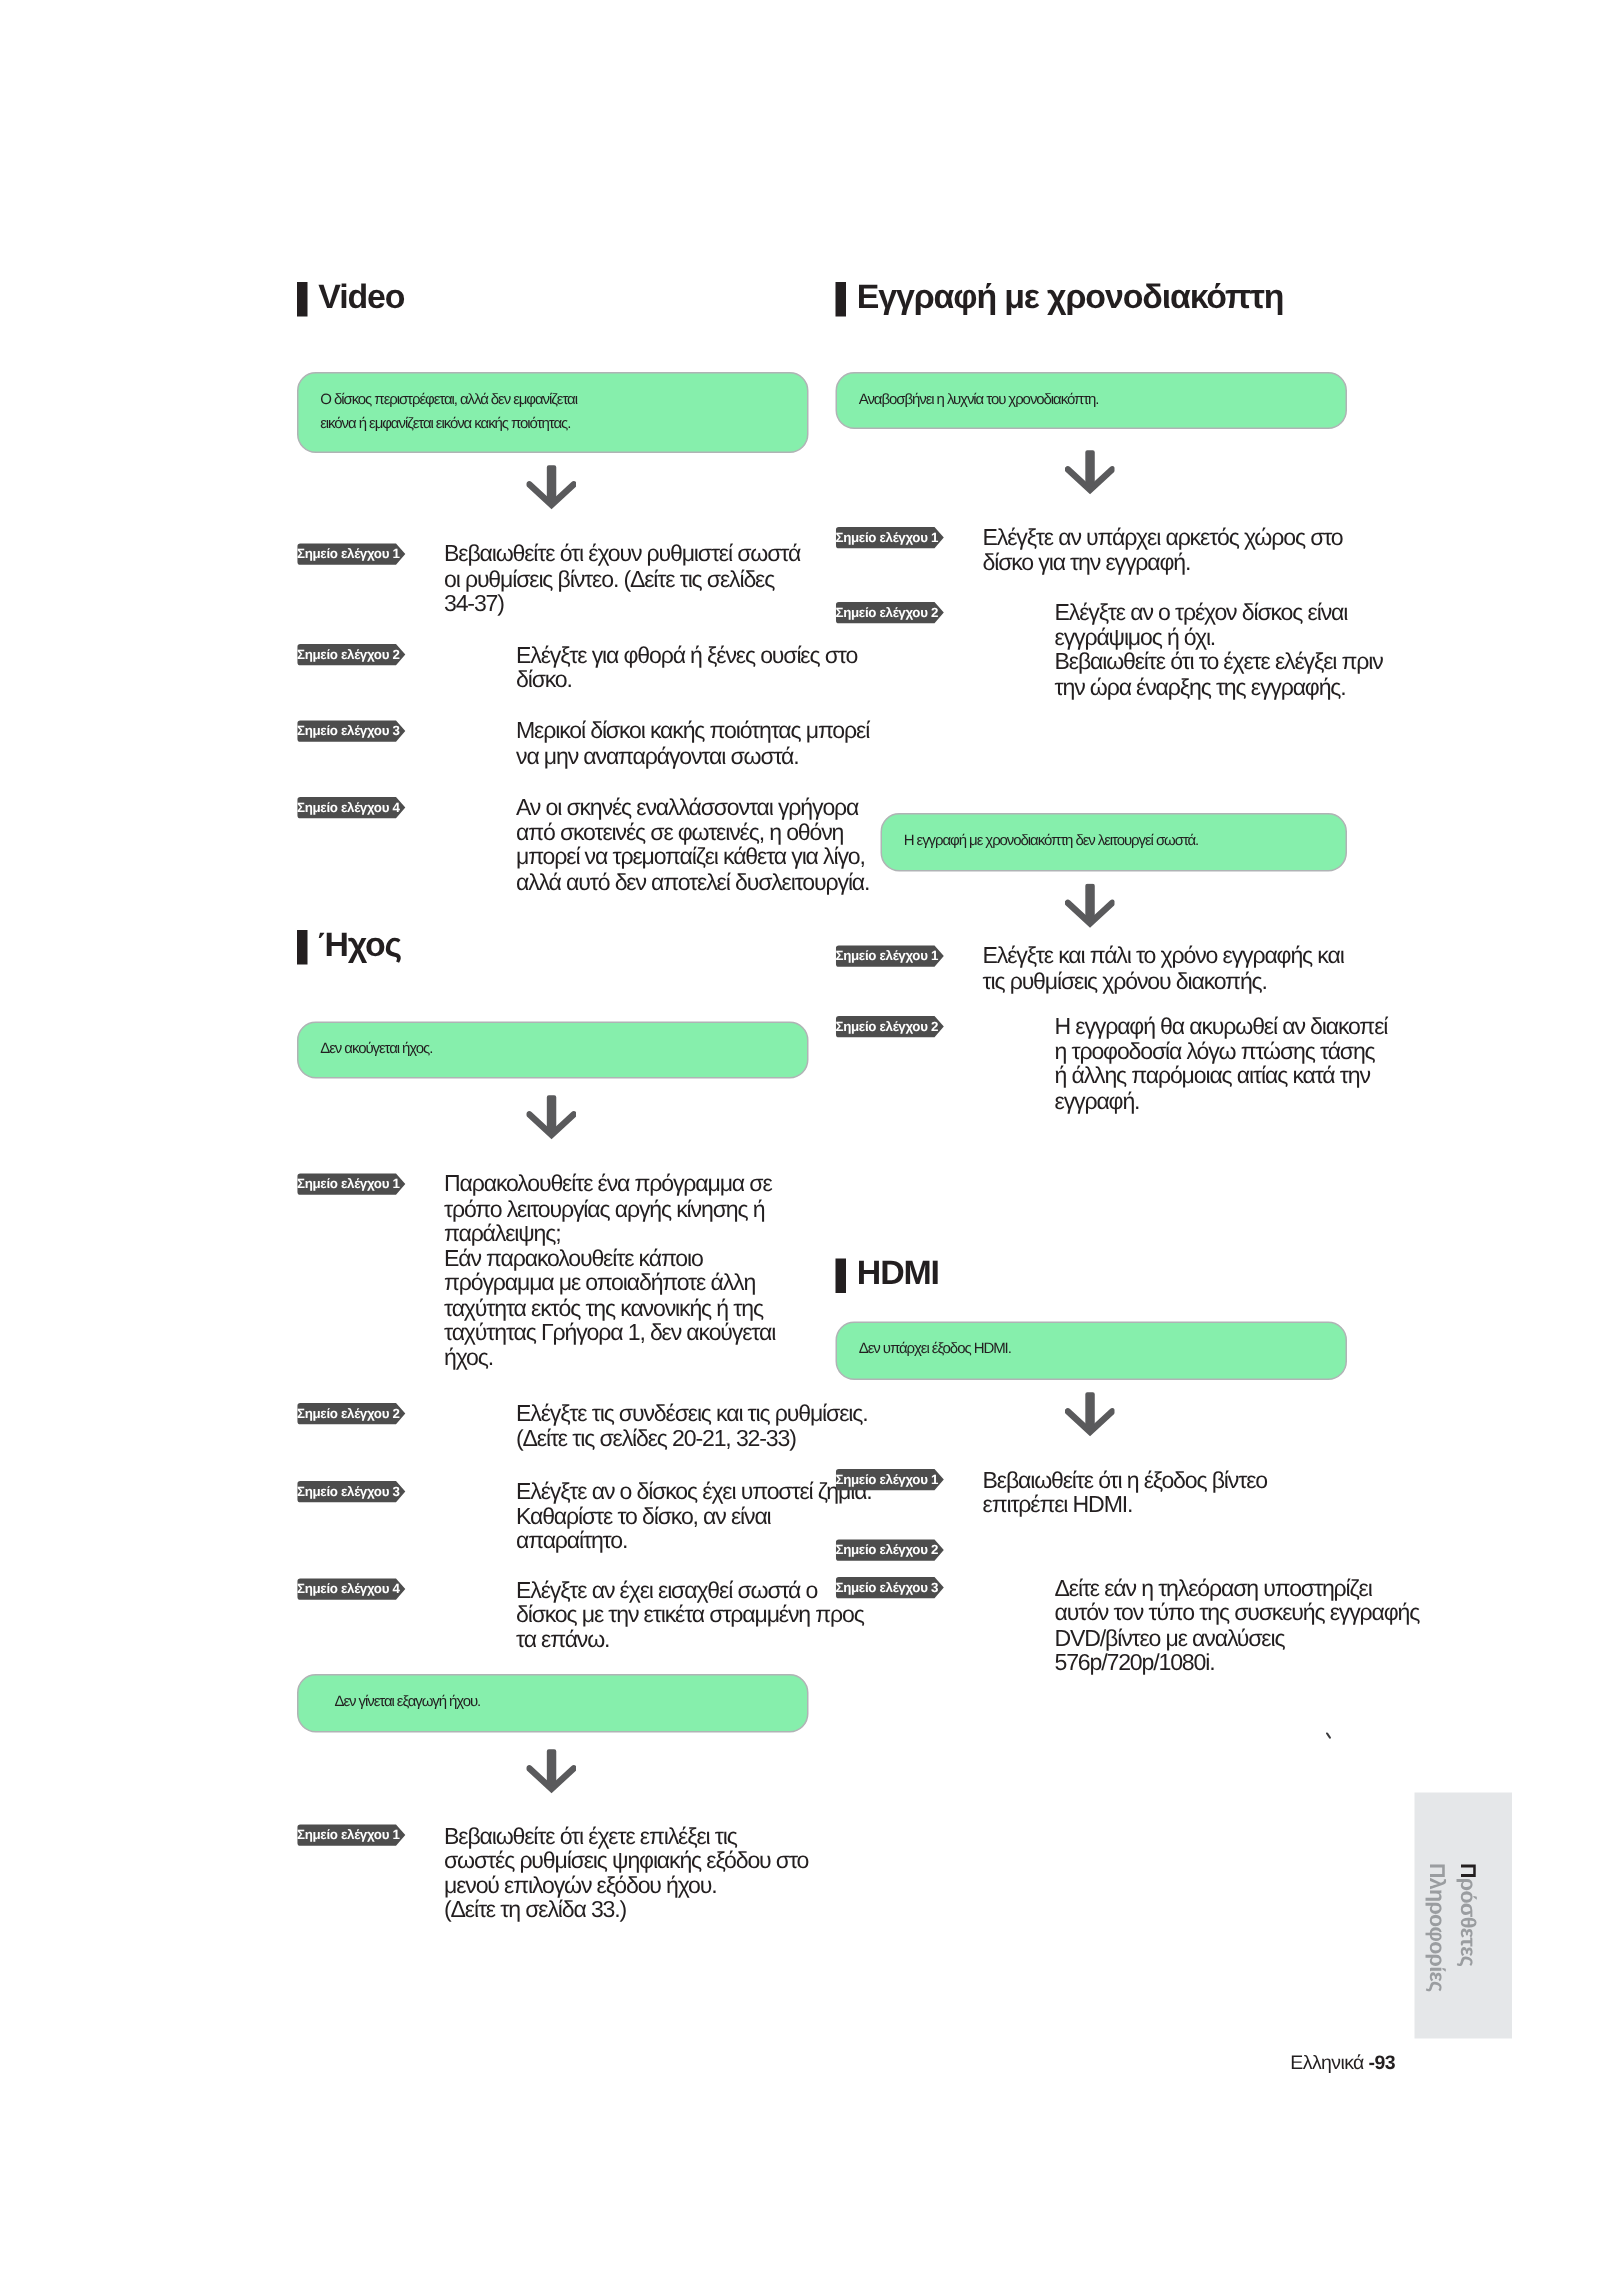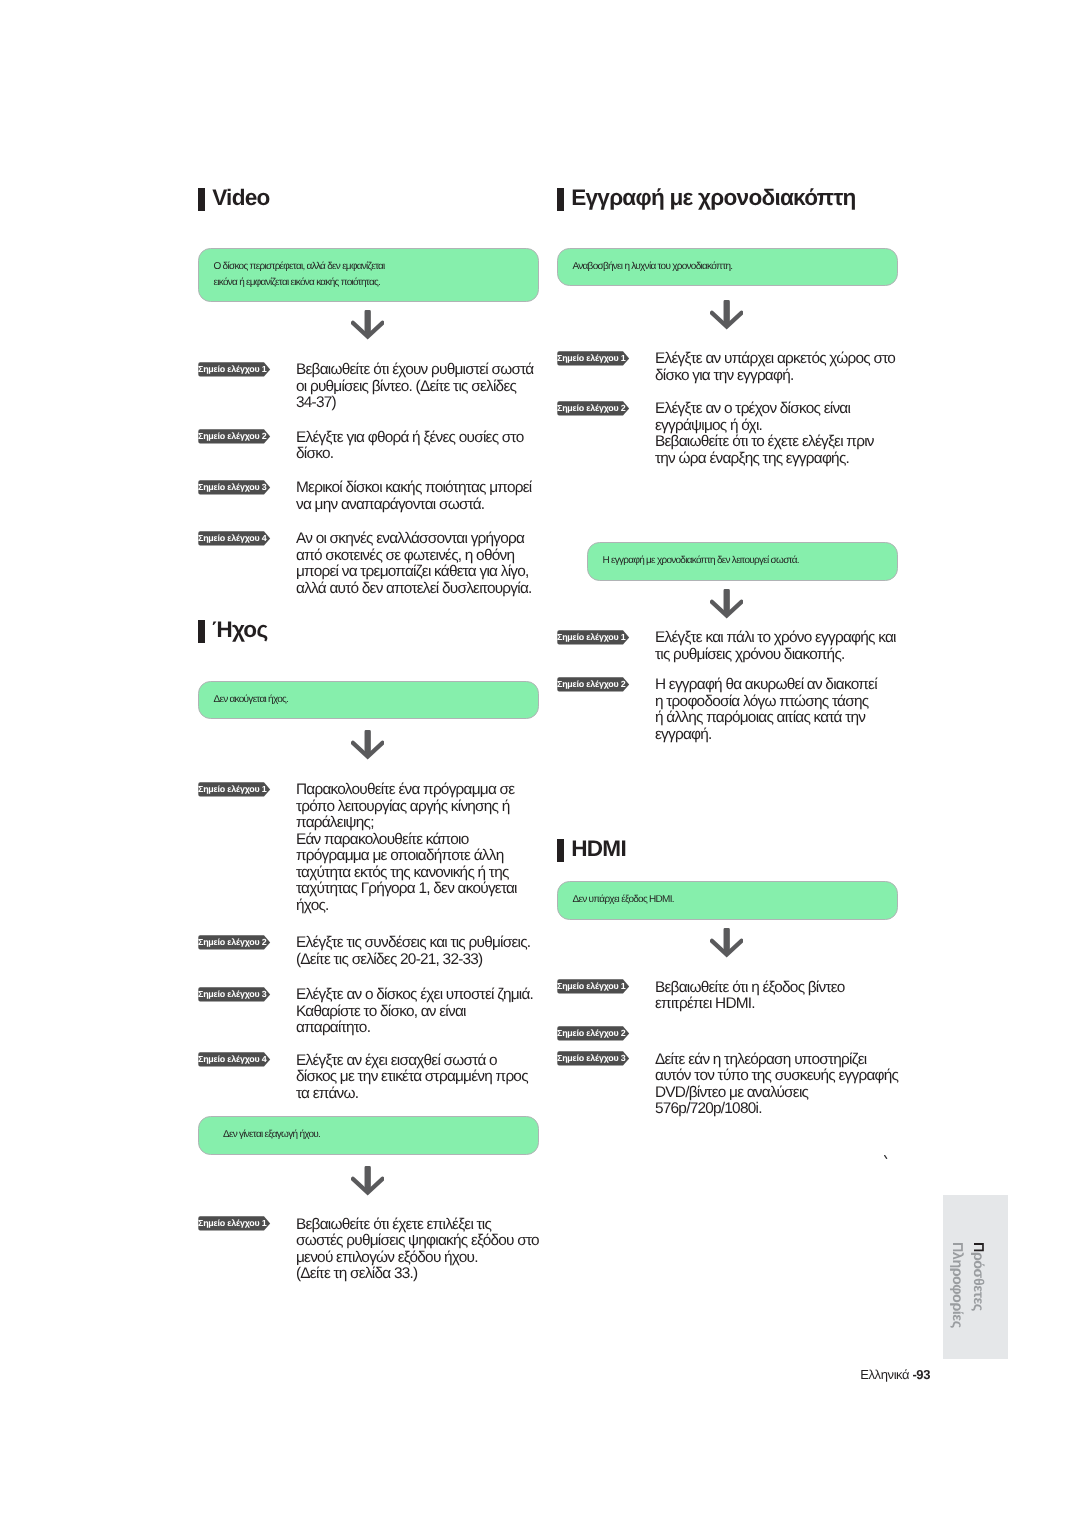--- a/index.html
+++ b/index.html
@@ -25,21 +25,21 @@
   .cbox { background:#86efac; border:1.15px solid #b0b3b5; border-radius:12.5px;
           padding:9.5px 16px 9.5px 14.5px; font-size:10px; line-height:16.5px; color:#231f20;
           letter-spacing:-0.72px; white-space:nowrap; margin-top:38.2px;
           display:flex; flex-direction:column; justify-content:center; min-height:38.2px; }
 
   .arrowwrap { display:flex; justify-content:center; margin-top:8.3px; }
   .arrowwrap svg { position:relative; left:-1px; }
 
   .chklist { margin-top:22.5px; }
   .chk { display:flex; align-items:flex-start; }
-  .chk + .chk { margin-top:17.9px; }
+  .chk + .chk { margin-top:17.9px;gap:48px; }
   .badge { flex:0 0 auto; width:73px; height:15px; position:relative; margin-top:-1.5px; }
   .badge svg { position:absolute; left:0; top:0; }
   .badge .blabel { position:absolute; left:0; top:0; width:68px; height:15px;
       color:#ffffff; font-size:8.9px; line-height:14.4px; font-weight:bold; text-align:center;
       letter-spacing:-0.2px; white-space:nowrap; }
   .txt { font-size:15.4px; line-height:16.5px; color:#231f20; margin-left:25px; flex:1 1 auto;
          white-space:nowrap; letter-spacing:-0.77px; position:relative; top:-1.3px; }
 
   .tab { position:absolute; left:943px; top:1195px; width:65px; height:164px; background:#e5e7e9; }
   .tab .lbl { position:absolute; white-space:pre; font-size:14.3px; font-weight:bold;

